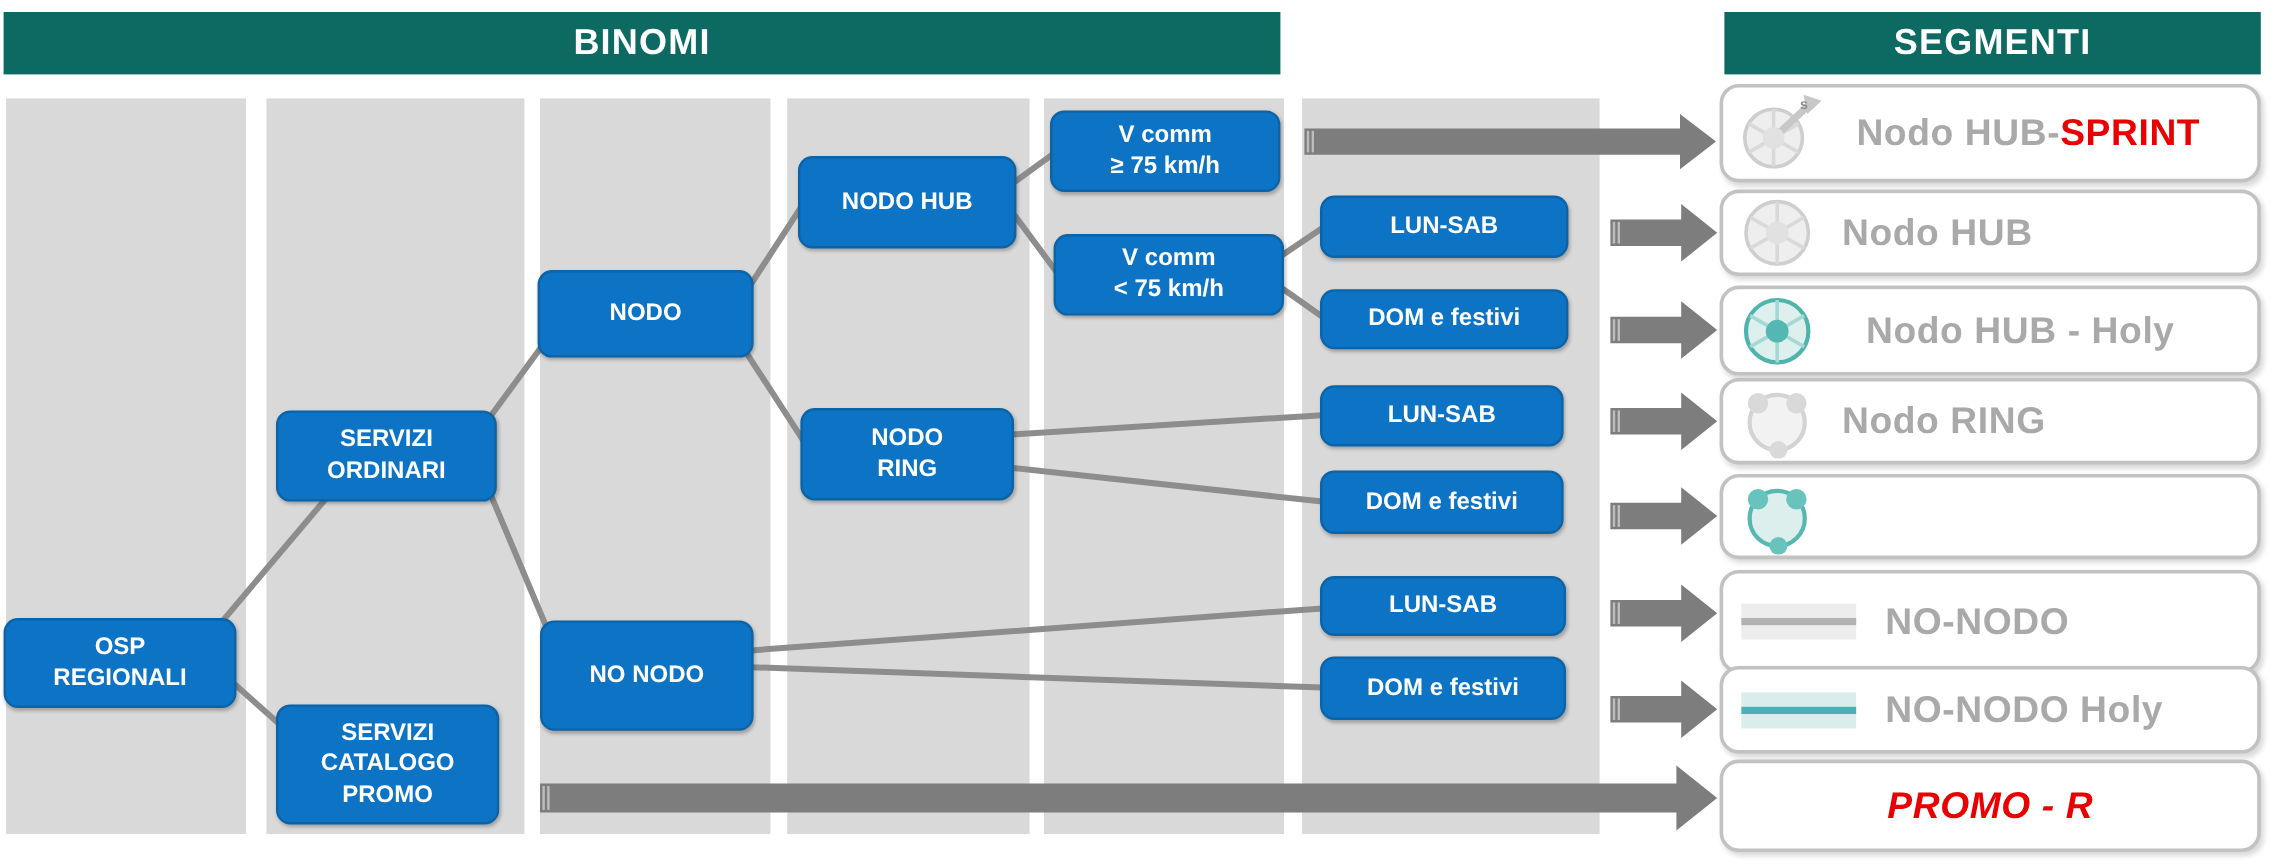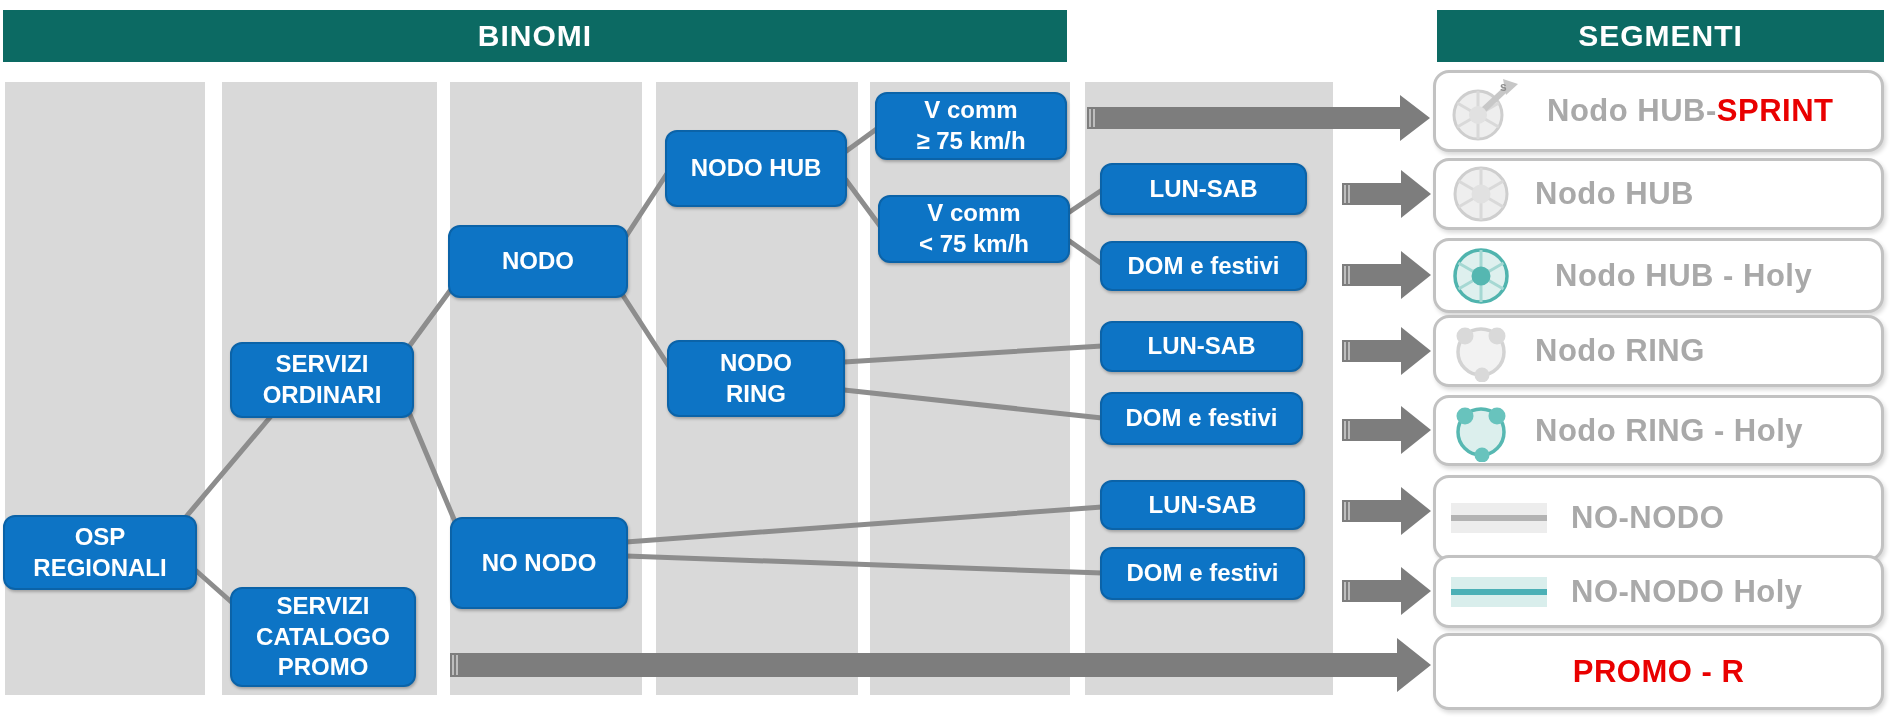--- a/index.html
+++ b/index.html
@@ -8,32 +8,32 @@
 
   .hdr{position:absolute;top:10px;height:52px;background:#0c6a63;color:#ffffff;
        font-weight:bold;font-size:30px;letter-spacing:1px;
        display:flex;align-items:center;justify-content:center;z-index:1;}
 
   .col{position:absolute;top:82px;height:613px;background:#d9d9d9;z-index:1;}
 
   #wires{position:absolute;left:0;top:0;z-index:2;pointer-events:none;}
 
   .node{position:absolute;z-index:3;background:#0d74c5;border:2px solid #0b63a8;
-        border-radius:12px;color:#ffffff;font-weight:bold;font-size:24px;line-height:1.28;
+        border-radius:12px;color:#ffffff;font-weight:bold;font-size:20px;line-height:1.28;
         display:flex;align-items:center;justify-content:center;text-align:center;
         white-space:pre-line;box-sizing:border-box;box-shadow:1px 2px 3px rgba(0,0,0,0.25);}
 
   #segment-panel{position:absolute;left:1433px;top:0;width:453px;height:720px;z-index:4;}
   .seg-row{position:absolute;left:0;width:451px;background:#ffffff;border:3px solid #c2c2c2;
            border-radius:16px;box-shadow:2px 3px 4px rgba(0,0,0,0.15);
            display:flex;align-items:center;padding:0 8px 0 15px;box-sizing:border-box;}
   .seg-icon{flex:0 0 auto;margin-right:24px;display:flex;align-items:center;}
   .seg-label{font-size:31px;font-weight:bold;color:#a9a9a9;letter-spacing:0.5px;white-space:nowrap;}
   .seg-red{color:#e90000;}
-  .seg-center{justify-content:center;padding:0;}
+  .seg-center{justify-content:center;padding:0;font-style:italic;}
 
   .r1{top:70px;height:82px;}  .r2{top:158px;height:72px;} .r3{top:238px;height:75px;}
   .r4{top:315px;height:72px;} .r5{top:395px;height:71px;} .r6{top:475px;height:86px;}
   .r7{top:555px;height:73px;} .r8{top:633px;height:77px;}
 </style>
 </head>
 <body>
 
 <div id="canvas">
 
@@ -185,21 +185,20 @@
 
     <div class="seg-row r5">
       <span class="seg-icon">
         <svg width="60" height="62" viewBox="0 0 60 62">
           <circle cx="30" cy="32" r="23" fill="#dcefed" stroke="#57b8b2" stroke-width="3.5"></circle>
           <circle cx="14" cy="16" r="8.5" fill="#68c3bd"></circle>
           <circle cx="46" cy="16" r="8.5" fill="#68c3bd"></circle>
           <circle cx="31" cy="55" r="7.5" fill="#68c3bd"></circle>
         </svg>
       </span>
-      <span class="seg-label">Nodo RING - Holy</span>
     </div>
 
     <div class="seg-row r6">
       <span class="seg-icon">
         <svg width="96" height="40" viewBox="0 0 96 40">
           <rect x="0" y="5" width="96" height="30" fill="#ededed"></rect>
           <rect x="0" y="17" width="96" height="6" fill="#b3b3b3"></rect>
         </svg>
       </span>
       <span class="seg-label">NO-NODO</span>

